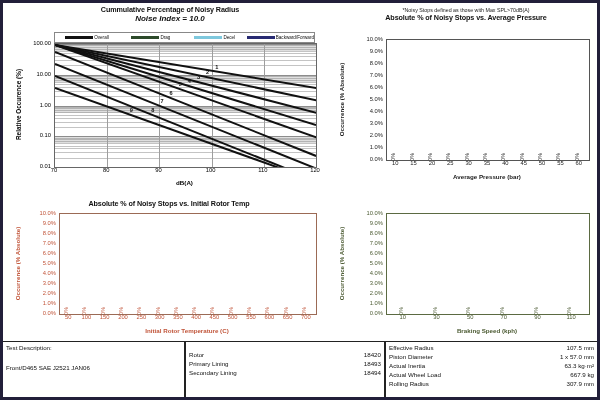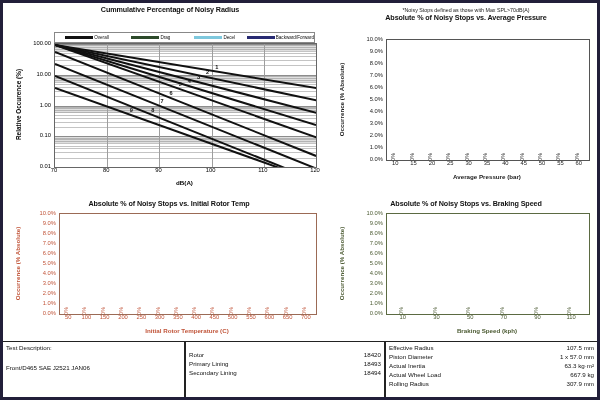--- a/index.html
+++ b/index.html
@@ -301,20 +301,21 @@
   .kv .k { text-align: left; }
   .kv .v { text-align: right; }
 </style>
 </head>
 <body>
 
 <div class="page">
 
   <div class="chart" id="chart-cumulative">
     <div class="chart-title">Cummulative Percentage of Noisy Radius</div>
+    <div class="chart-sub">Noise Index = 10.0</div>
 
     <div class="legend" id="cum-legend">
         <div class="legend-item">
           <span class="legend-swatch" style="background: rgb(17, 17, 17);"></span>
           <span class="legend-text">Overall</span>
         </div>
         <div class="legend-item">
           <span class="legend-swatch" style="background: rgb(44, 74, 42);"></span>
           <span class="legend-text">Drag</span>
         </div>
@@ -514,21 +515,20 @@
         <div class="xt" style="left: 173.714px; color: rgb(193, 85, 58);">500</div>
         <div class="xt" style="left: 192px; color: rgb(193, 85, 58);">550</div>
         <div class="xt" style="left: 210.286px; color: rgb(193, 85, 58);">600</div>
         <div class="xt" style="left: 228.571px; color: rgb(193, 85, 58);">650</div>
         <div class="xt" style="left: 246.857px; color: rgb(193, 85, 58);">700</div>
       </div>
     <div class="xlabel">Initial Rotor Temperature (C)</div>
   </div>
 
   <div class="chart" id="chart-brakingspeed">
-    <div class="chart-title">Absolute % of Noisy Stops vs. Braking Speed</div>
     <div class="ylabel">
       <span>Occurrence (% Absolute)</span>
     </div>
     <div class="yticks" id="spd-yticks">
         <div class="yt" style="top: 0px; color: rgb(76, 91, 51);">10.0%</div>
         <div class="yt" style="top: 10px; color: rgb(76, 91, 51);">9.0%</div>
         <div class="yt" style="top: 20px; color: rgb(76, 91, 51);">8.0%</div>
         <div class="yt" style="top: 30px; color: rgb(76, 91, 51);">7.0%</div>
         <div class="yt" style="top: 40px; color: rgb(76, 91, 51);">6.0%</div>
         <div class="yt" style="top: 50px; color: rgb(76, 91, 51);">5.0%</div>

